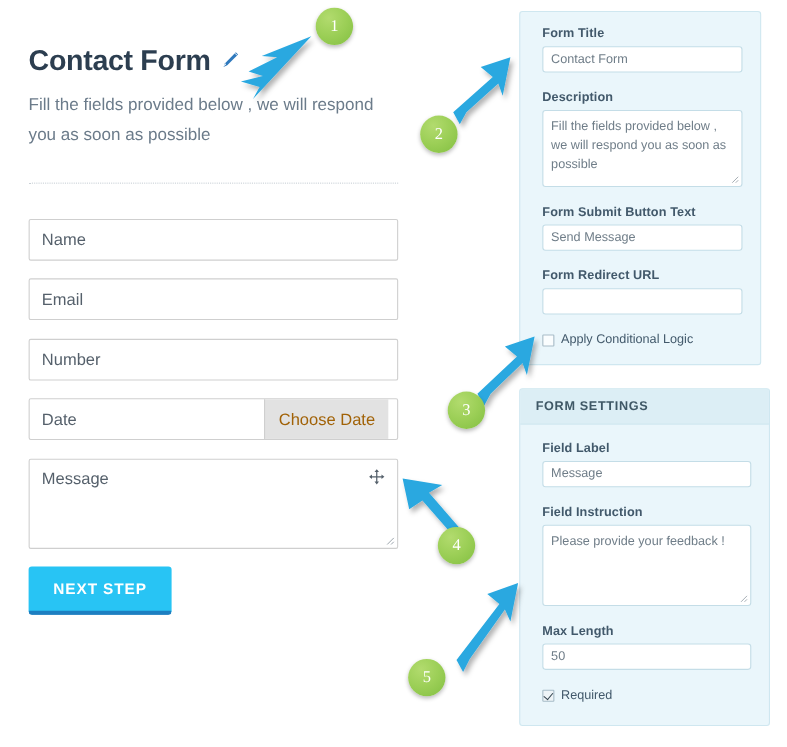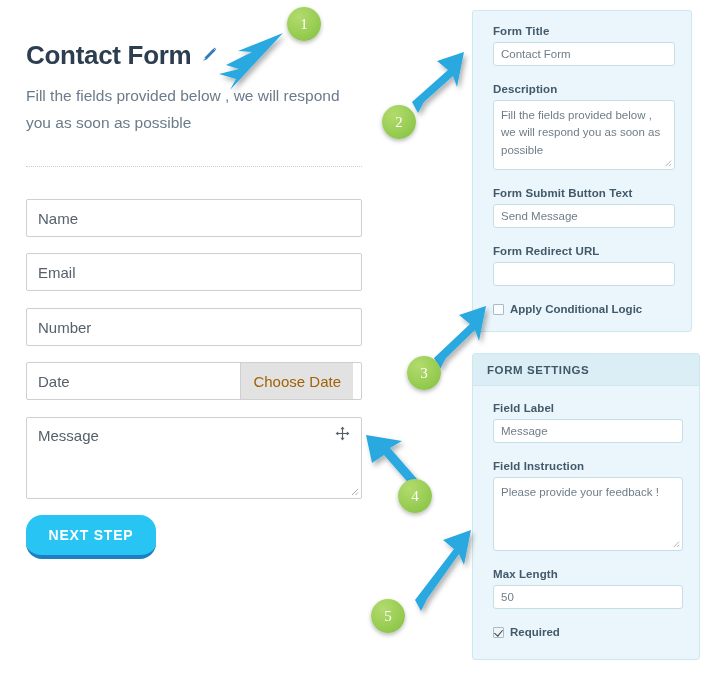--- a/index.html
+++ b/index.html
@@ -103,21 +103,21 @@
   }
 
   #next-step-button {
     position: absolute;
     left: 26px; top: 515px;
     min-width: 130px;
     padding: 12px 22px 12px 22px;
     background: #28c4f4;
     border: none;
     border-bottom: 4px solid #1d7fc1;
-    border-radius: 16px;
+    border-radius: 3px;
     color: #ffffff;
     font-size: 14px;
     font-weight: bold;
     letter-spacing: 0.8px;
     text-align: center;
     cursor: pointer;
     font-family: "Liberation Sans", sans-serif;
   }
 
   
@@ -207,21 +207,21 @@
     content: "";
     position: absolute;
     left: 2px; top: 0px;
     width: 4px; height: 7px;
     border-right: 1.6px solid #32424d;
     border-bottom: 1.6px solid #32424d;
     transform: rotate(40deg);
   }
   .chk-label {
     font-size: 11.5px;
-    font-weight: bold;
+    font-weight: normal;
     color: #42596b;
   }
 
   
   #callout-layer {
     position: absolute;
     left: 0; top: 0;
     width: 715px; height: 679px;
     pointer-events: none;
   }

